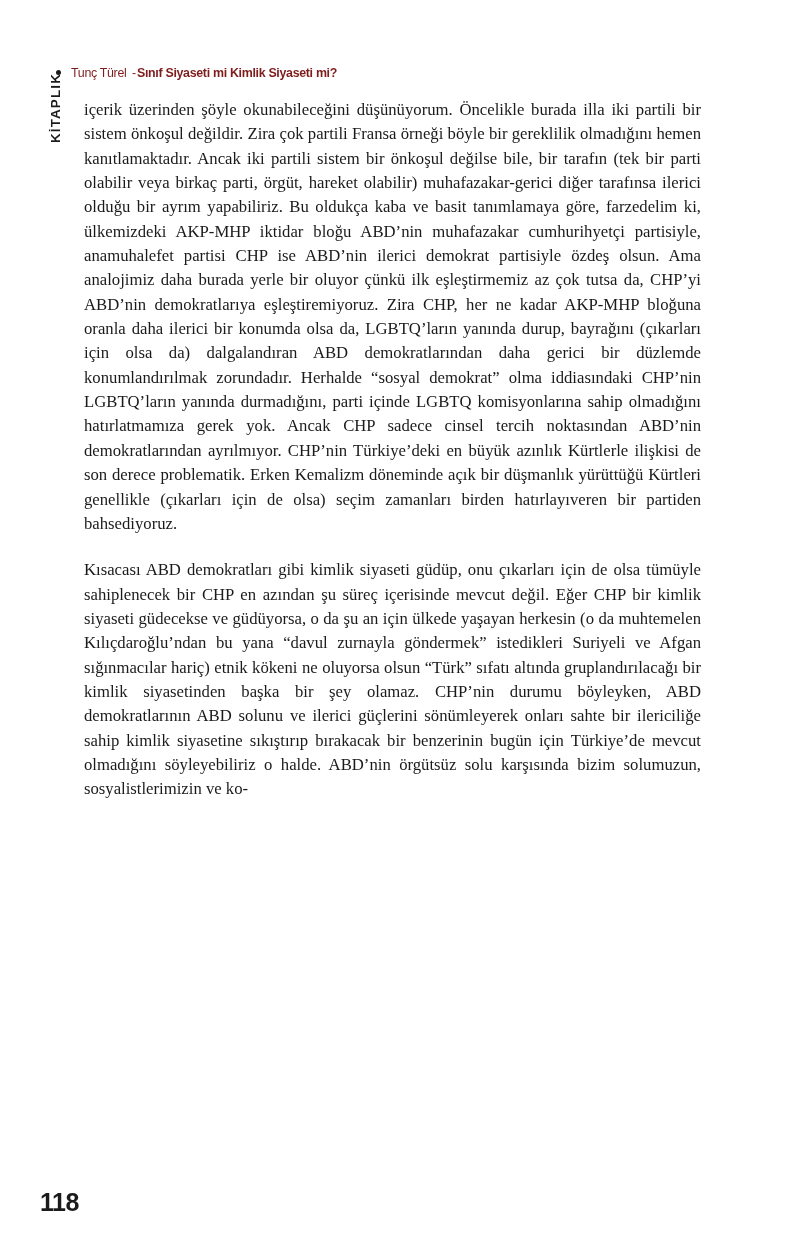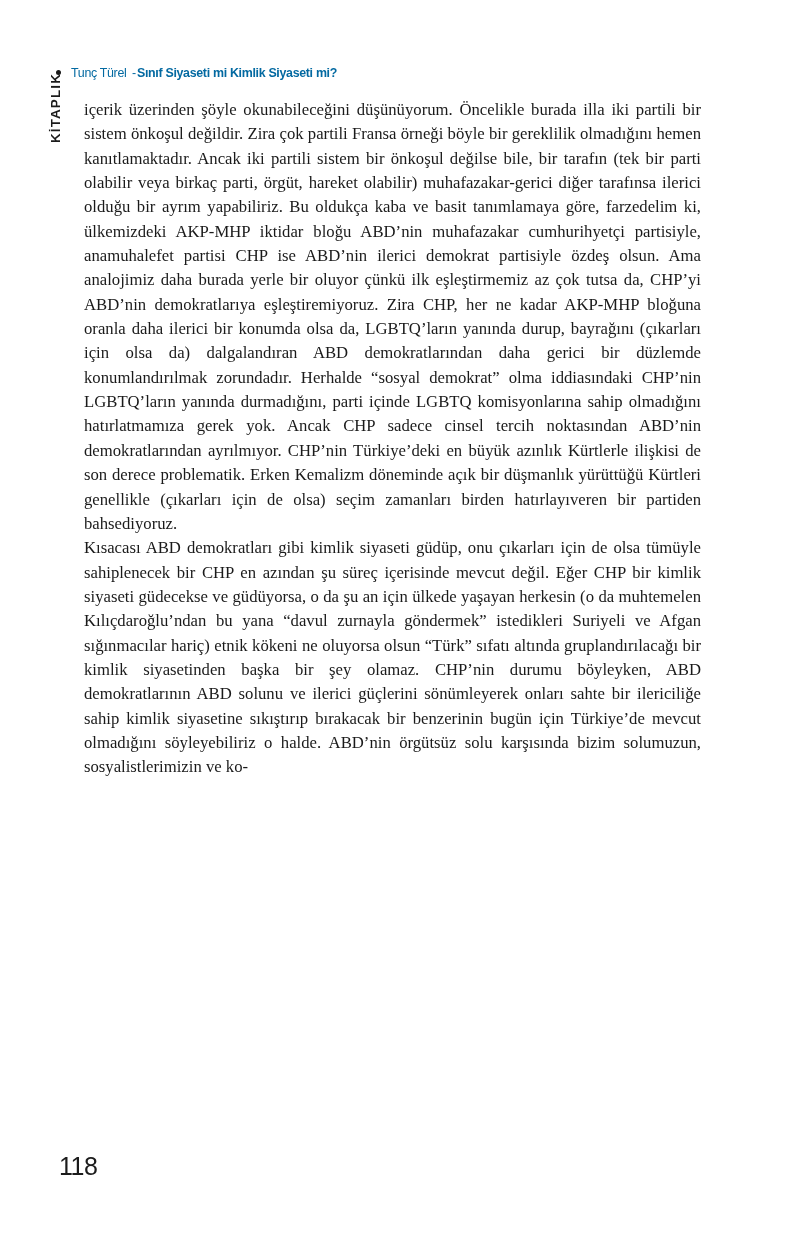--- a/index.html
+++ b/index.html
@@ -26,21 +26,21 @@
   .running-header {
     position: absolute;
     left: 56px;
     top: 62px;
     height: 20px;
     display: flex;
     align-items: center;
     font-family: "Liberation Sans", "DejaVu Sans", sans-serif;
     font-size: 13.5px;
     letter-spacing: -0.35px;
-    color: #0369a1;
+    color: #7f1d1d;
     white-space: nowrap;
   }
   .header-bullet {
     width: 5px;
     height: 5px;
     border-radius: 50%;
     background: #1b1b1b;
     margin-right: 10px;
     flex: 0 0 auto;
   }
@@ -94,35 +94,34 @@
   .body-paragraph {
     margin: 0;
     font-size: 16.7px;
     line-height: 24.35px;
     text-align: justify;
     text-justify: inter-word;
     hyphens: none;
     color: #1a1a1a;
   }
   .body-paragraph + .body-paragraph {
-    margin-top: 0;
+    margin-top: 22px;
     text-indent: 0;
   }
 
   
   .folio {
     position: absolute;
     left: 40px;
-    top: 1152px;
+    top: 1188px;
     font-family: "Liberation Sans", "DejaVu Sans", sans-serif;
-    font-weight: 400;
+    font-weight: 700;
     font-size: 25px;
     letter-spacing: -0.5px;
     color: #1b1b1b;
-    margin-left: 19px;
   }
 </style>
 </head>
 <body>
 
 <div class="page">
 
   <div class="running-header">
     <span class="header-bullet"></span>
     <span class="header-author">Tunç Türel</span>

